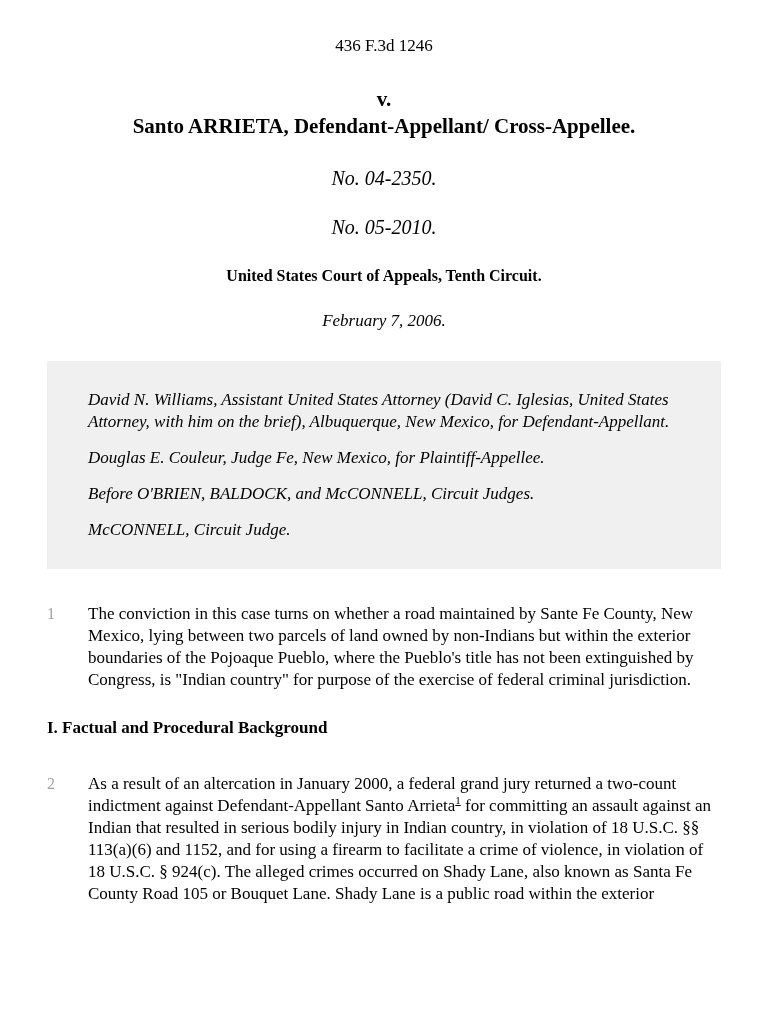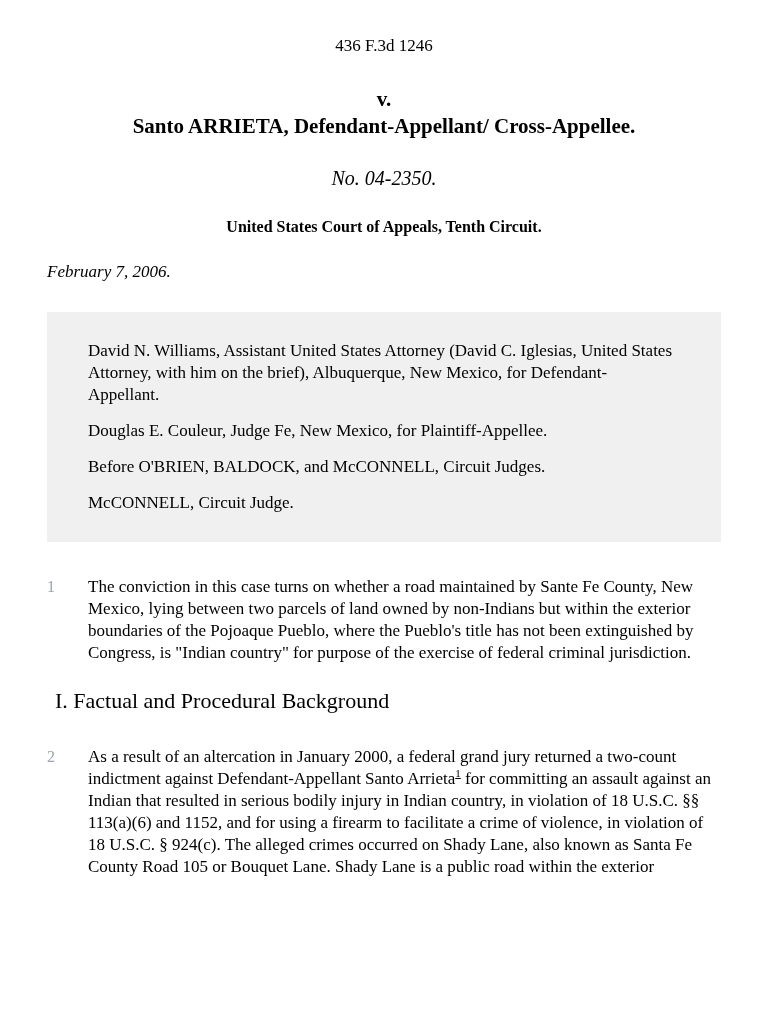--- a/index.html
+++ b/index.html
@@ -35,54 +35,53 @@
     font-size: 20px;
     margin-top: 26px;
   }
   .court {
     text-align: center;
     font-weight: bold;
     font-size: 16px;
     margin-top: 28px;
   }
   .decision-date {
-    text-align: left;
+    text-align: center;
     font-style: italic;
     font-size: 17px;
     margin-top: 26px;
   }
   .attorney-box {
     background: var(--box_bg, #f0f0f0);
     margin-top: 30px;
     padding: 28px 44px 28px 41px;
     font-size: 17px;
     line-height: 22px;
   }
-  .attorney-box p { margin-bottom: 14px; }
+  .attorney-box p { margin-bottom: 14px; font-style: italic; }
   .attorney-box p:last-child { margin-bottom: 0; }
   .opinion-para {
     display: flex;
     align-items: flex-start;
     margin-top: 34px;
     font-size: 17px;
     line-height: 22px;
   }
   .opinion-para .para-num {
     flex: 0 0 41px;
     color: var(--para_num, #9ca3af);
     font-size: 16px;
     line-height: 22px;
   }
   .opinion-para .para-text { flex: 1 1 auto; }
   .section-heading {
     margin-top: 26px;
-    font-size: 22px;
-    font-weight: normal;
+    font-size: 17px;
+    font-weight: bold;
     line-height: 22px;
-    margin-left: 8px;
   }
   sup.footnote {
     font-size: 11px;
     line-height: 0;
     vertical-align: super;
   }
   sup.footnote a {
     color: inherit;
     text-decoration: underline;
   }
@@ -94,20 +93,21 @@
 
   <div class="citation">436 F.3d 1246</div>
 
   <h1 class="case-title">
     <span class="line">v.</span>
     <span class="line">Santo ARRIETA, Defendant-Appellant/ Cross-Appellee.</span>
   </h1>
 
   <p class="docket">No. 04-2350.</p>
 
+  <p class="docket">No. 05-2010.</p>
 
   <p class="court">United States Court of Appeals, Tenth Circuit.</p>
 
   <p class="decision-date">February 7, 2006.</p>
 
   <div class="attorney-box">
     <p>David N. Williams, Assistant United States Attorney (David C. Iglesias, United States Attorney, with him on the brief), Albuquerque, New Mexico, for Defendant-Appellant.</p>
     <p>Douglas E. Couleur, Judge Fe, New Mexico, for Plaintiff-Appellee.</p>
     <p>Before O'BRIEN, BALDOCK, and McCONNELL, Circuit Judges.</p>
     <p>McCONNELL, Circuit Judge.</p>

